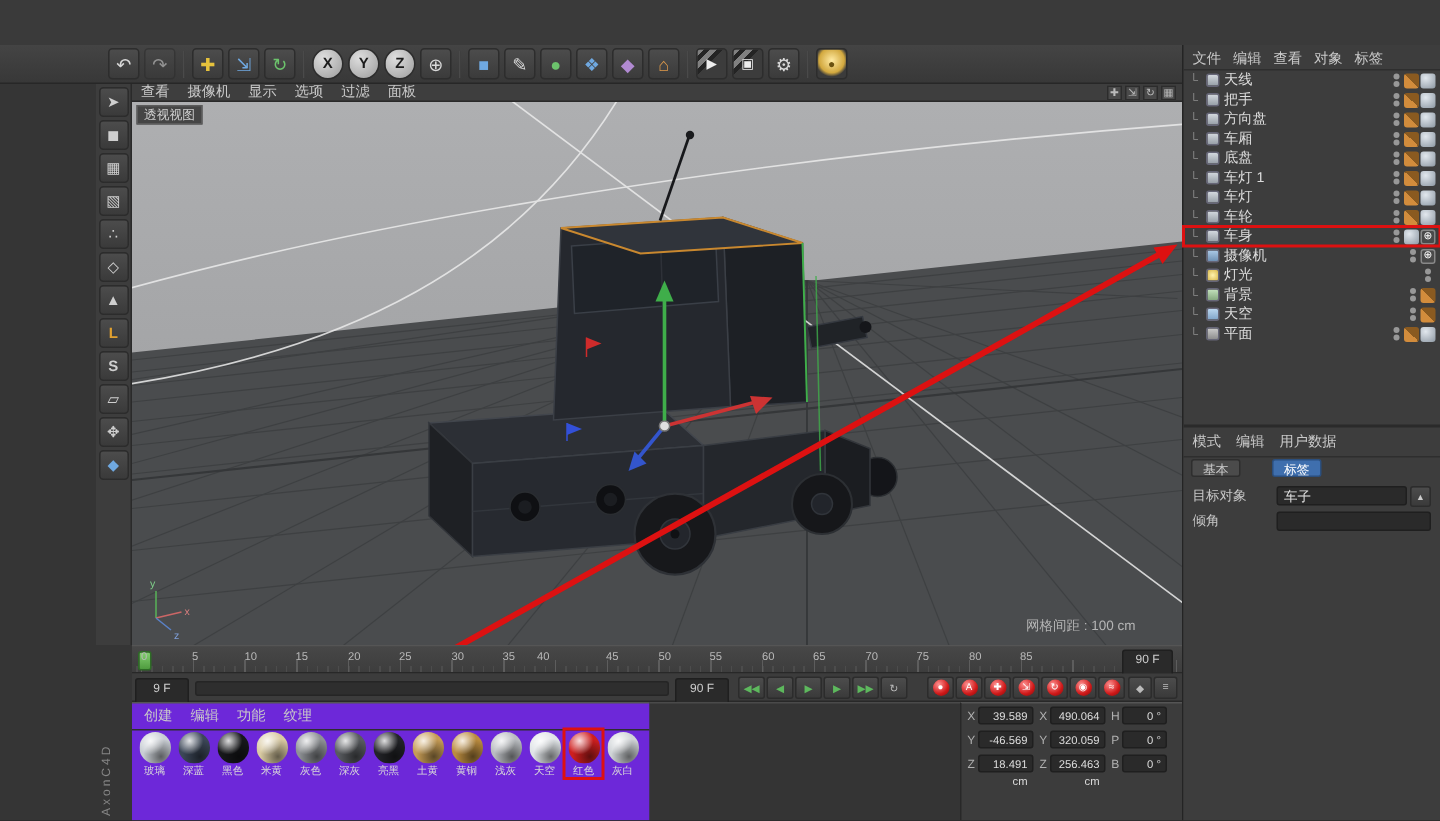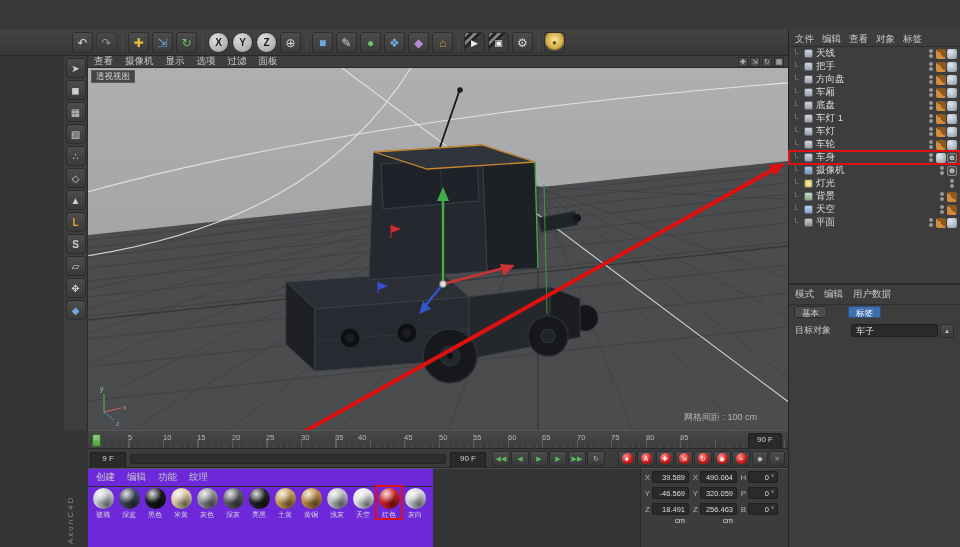--- a/index.html
+++ b/index.html
@@ -675,16 +675,20 @@
       </div>
       <div class="atabs">
         <span class="chip">基本</span>
         <span class="chip active">标签</span>
       </div>
       <div class="afrow">
         <span class="afl">目标对象</span>
         <span class="afv">车子</span>
         <span class="afbtn">▴</span>
       </div>
+      <div class="afrow">
+        <span class="afl">倾角</span>
+        <span class="afv"></span>
+      </div>
     </div>
   </div>
 
 </div>
 
 </body></html>

